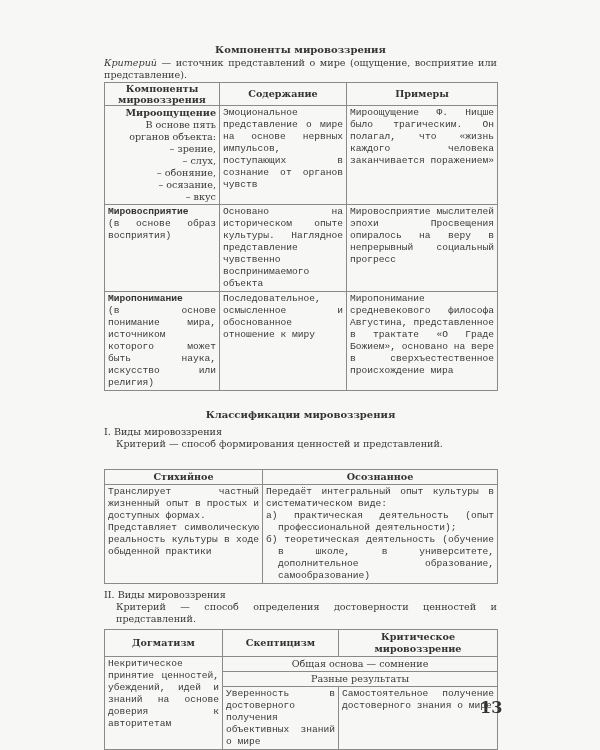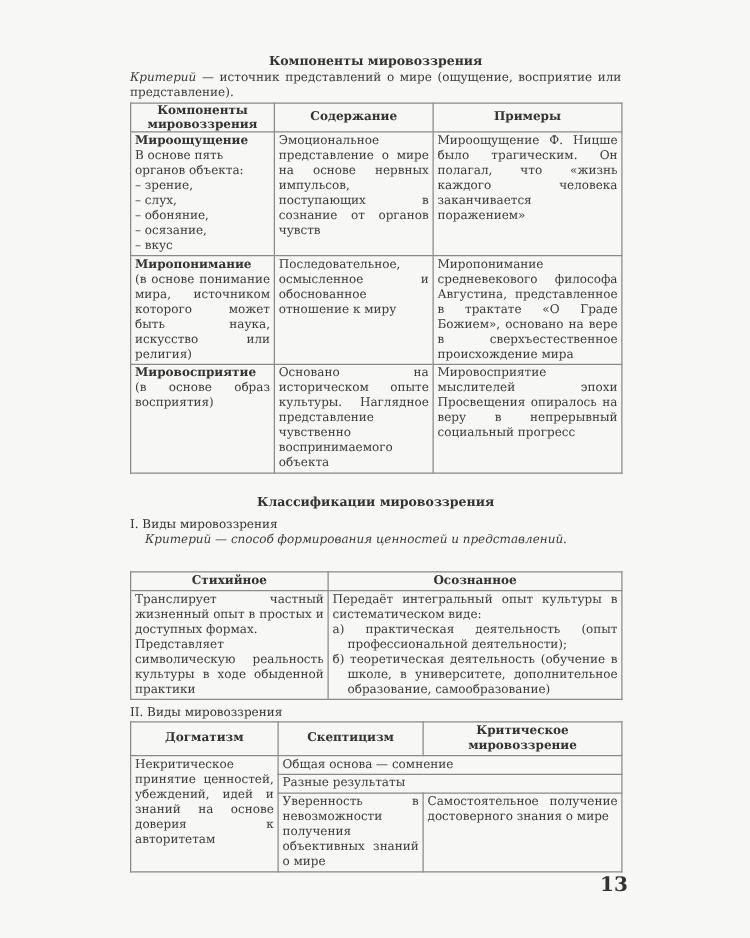--- a/index.html
+++ b/index.html
@@ -4,30 +4,30 @@
 <style>
   html, body { margin: 0; padding: 0; }
   body {
     width: 600px; height: 750px; background: #f7f7f5; position: relative; overflow: hidden;
     font-family: "DejaVu Serif", "Liberation Serif", serif; color: #3a3a3a;
   }
   .page { position: absolute; left: 104px; top: 44px; width: 393px; font-size: 9.6px; line-height: 12px; }
   .title { text-align: center; font-weight: bold; font-size: 10px; margin: 0; height: 13px; color: #333; }
   .crit { margin: 0; text-align: justify; }
   .crit i { font-style: italic; }
-  .crit-indent { padding-left: 12px; font-style: italic; }
+  .crit-indent { padding-left: 12px; }
   table { border-collapse: collapse; width: 100%; table-layout: fixed; }
-  td, th { border: 1px solid #8a8a8a; padding: 1px 3px; vertical-align: top; text-align: left; font-weight: normal; }
+  td, th { border: 1px solid #8a8a8a; padding: 1px 3px; vertical-align: top; text-align: right; font-weight: normal; }
   th { text-align: center; font-weight: bold; vertical-align: middle; color: #333; }
-  .just { text-align: justify; }
+  .just { text-align: justify; font-family: Liberation Mono, monospace; }
   b { color: #333; }
   .sec { font-weight: normal; margin: 4px 0 0 0; color: #333; }
   .list-line { display: block; }
   .ol-line { display: block; padding-left: 12px; text-indent: -12px; text-align: justify; }
-  .center { }
+  .center { text-align: center; }
   .pagenum { position: absolute; left: 480px; top: 698px; font-size: 16px; font-weight: bold; color: #333; }
 </style>
 </head>
 <body>
 
 <div class="page">
   <p class="title">Компоненты мировоззрения</p>
   <p class="crit"><i>Критерий</i><span> — источник представлений о мире (ощущение, восприятие или представление).</span></p>
 
   <table style="margin-top:1px;">
@@ -50,33 +50,33 @@
         <span class="list-line">– слух,</span>
         <span class="list-line">– обоняние,</span>
         <span class="list-line">– осязание,</span>
         <span class="list-line">– вкус</span>
       </td>
       <td class="just">Эмоциональное представление о мире на основе нервных импульсов, поступающих в сознание от органов чувств</td>
       <td class="just">Мироощущение Ф. Ницше было трагическим. Он полагал, что «жизнь каждого человека заканчивается поражением»</td>
     </tr>
     <tr>
       <td class="just">
+        <b>Мировосприятие</b><br>
+        <span>(в основе образ восприятия)</span>
+      </td>
+      <td class="just">Основано на историческом опыте культуры. Наглядное представление чувственно воспринимаемого объекта</td>
+      <td class="just">Мировосприятие мыслителей эпохи Просвещения опиралось на веру в непрерывный социальный прогресс</td>
+    </tr>
+    <tr>
+      <td class="just">
         <b>Миропонимание</b><br>
         <span>(в основе понимание мира, источником которого может быть наука, искусство или религия)</span>
       </td>
       <td class="just">Последовательное, осмысленное и обоснованное отношение к миру</td>
       <td class="just">Миропонимание средневекового философа Августина, представленное в трактате «О Граде Божием», основано на вере в сверхъестественное происхождение мира</td>
-    </tr>
-    <tr>
-      <td class="just">
-        <b>Мировосприятие</b><br>
-        <span>(в основе образ восприятия)</span>
-      </td>
-      <td class="just">Основано на историческом опыте культуры. Наглядное представление чувственно воспринимаемого объекта</td>
-      <td class="just">Мировосприятие мыслителей эпохи Просвещения опиралось на веру в непрерывный социальный прогресс</td>
     </tr>
   </tbody>
     </table>
 
   <p class="title" style="margin-top:18px;">Классификации мировоззрения</p>
 
   <p class="sec">I. Виды мировоззрения</p>
   <p class="crit crit-indent">Критерий — способ формирования ценностей и представлений.</p>
   <table style="margin-top:19px;">
     <colgroup>
@@ -96,40 +96,41 @@
       <td class="just">
         <span class="list-line">Передаёт интегральный опыт культуры в систематическом виде:</span>
         <span class="ol-line">а) практическая деятельность (опыт профессиональной деятельности);</span>
         <span class="ol-line">б) теоретическая деятельность (обучение в школе, в университете, дополнительное образование, самообразование)</span>
       </td>
     </tr>
   </tbody>
     </table>
 
   <p class="sec" style="margin-top:5px;">II. Виды мировоззрения</p>
+  <p class="crit crit-indent" style="margin-bottom:4px;">Критерий — способ определения достоверности ценностей и представлений.</p>
   <table>
     <colgroup>
         <col style="width:118px">
         <col style="width:116px">
         <col style="width:159px">
       </colgroup>
     <tbody>
         <tr>
       <th>Догматизм</th>
       <th>Скептицизм</th>
       <th>Критическое мировоззрение</th>
     </tr>
     <tr>
       <td rowspan="3" class="just">Некритическое принятие ценностей, убеждений, идей и знаний на основе доверия к авторитетам</td>
       <td colspan="2" class="center">Общая основа — сомнение</td>
     </tr>
     <tr>
       <td colspan="2" class="center">Разные результаты</td>
     </tr>
     <tr>
-      <td class="just">Уверенность в невозможности получения объективных знаний о мире</td>
+      <td class="just">Уверенность в достоверного получения объективных знаний о мире</td>
       <td class="just">Самостоятельное получение достоверного знания о мире</td>
     </tr>
   </tbody>
     </table>
 </div>
 
 <div class="pagenum">13</div>
 
 </body></html>

